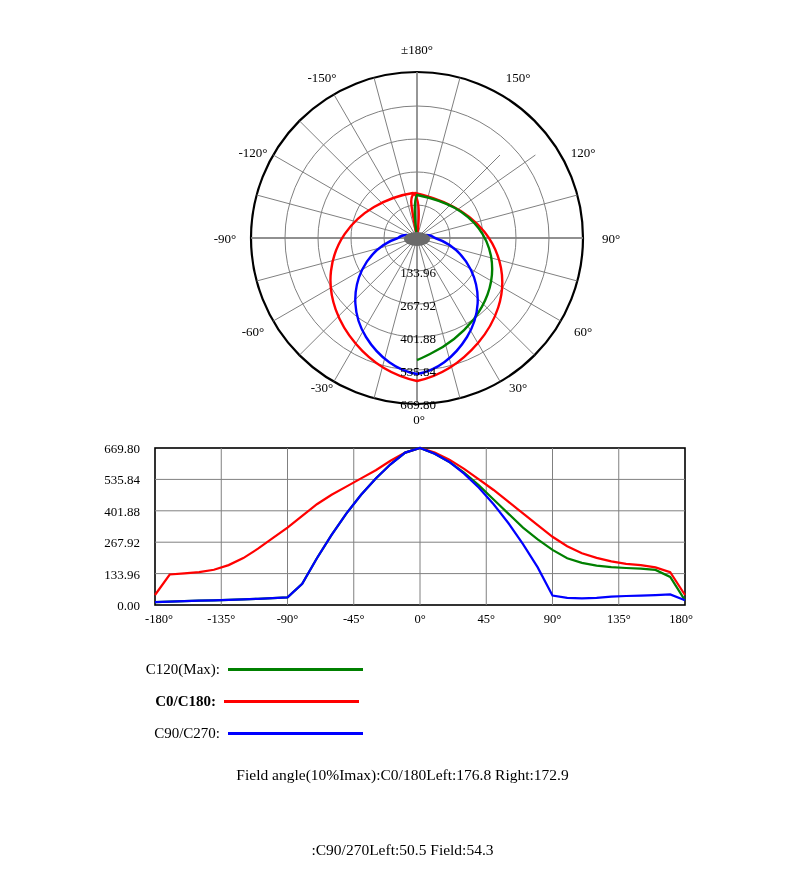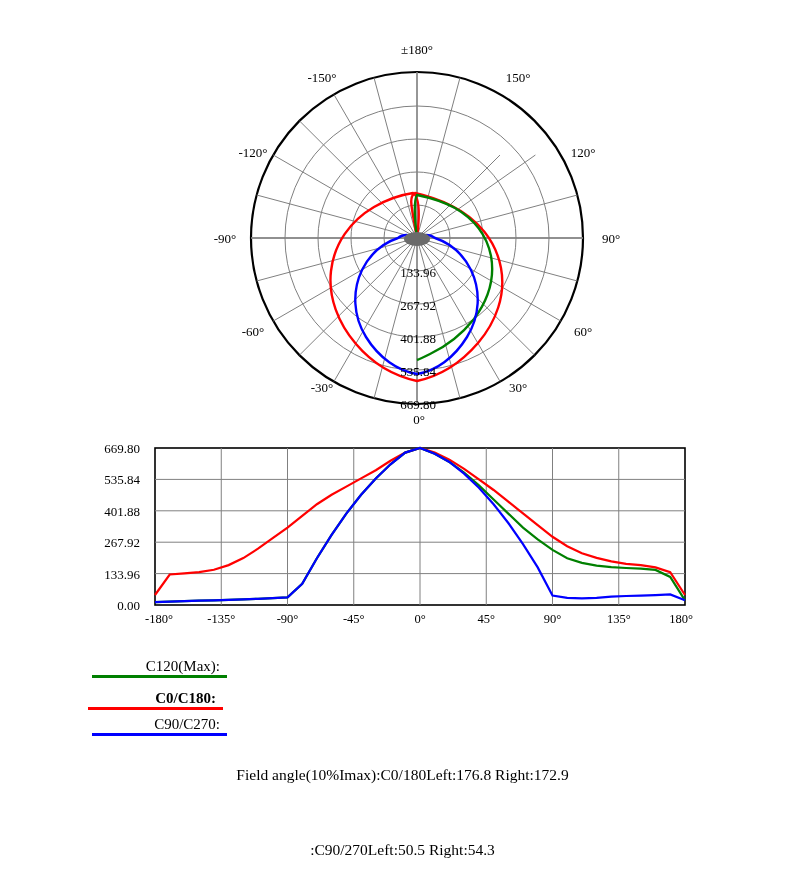--- a/index.html
+++ b/index.html
@@ -17,21 +17,21 @@
   #polar-wrap{position:absolute;left:0;top:0;width:805px;height:430px;}
   #polar-svg{position:absolute;left:0;top:0;}
 
   
   #cart-wrap{position:absolute;left:0;top:430px;width:805px;height:215px;}
   #cart-svg{position:absolute;left:0;top:0;}
 
   
   #legend{position:absolute;left:0;top:650px;width:805px;height:230px;}
   .legend-row{
-    position:absolute;height:22px;display:flex;align-items:center;flex-direction:column;
+    position:absolute;height:22px;display:flex;align-items:center;
   }
   .legend-label{
     width:130px;text-align:right;font-size:15px;padding-right:8px;
     font-family:"Liberation Serif", serif;
   }
   .legend-line{width:135px;height:0;border-top-width:3px;border-top-style:solid;}
   .info-line{
     position:absolute;width:805px;text-align:center;font-size:15.5px;
     font-family:"Liberation Serif", serif;white-space:pre;
   }
@@ -184,22 +184,22 @@
     <div class="legend-row" style="left:90px; top:8px;">
       <span class="legend-label">C120(Max):</span>
       <span class="legend-line" style="border-top-color:#008000;"></span>
     </div>
 
     <div class="legend-row" style="left:86px; top:40px;font-weight:bold;">
       <span class="legend-label">C0/C180:</span>
       <span class="legend-line" style="border-top-color:#ff0000;"></span>
     </div>
 
-    <div class="legend-row" style="left:90px; top:66px;">
+    <div class="legend-row" style="left:90px; top:72px;">
       <span class="legend-label">C90/C270:</span>
       <span class="legend-line" style="border-top-color:#0000ff;"></span>
     </div>
 
     <div class="info-line" style="top:104px;margin-top:12px;">Field angle(10%Imax):C0/180Left:176.8 Right:172.9</div>
-    <div class="info-line" style="top:191px;">:C90/270Left:50.5 Right:54.3</div>
+    <div class="info-line" style="top:191px;">:C90/270Left:50.5 Field:54.3</div>
   </div>
 
 </div>
 
 </body></html>

